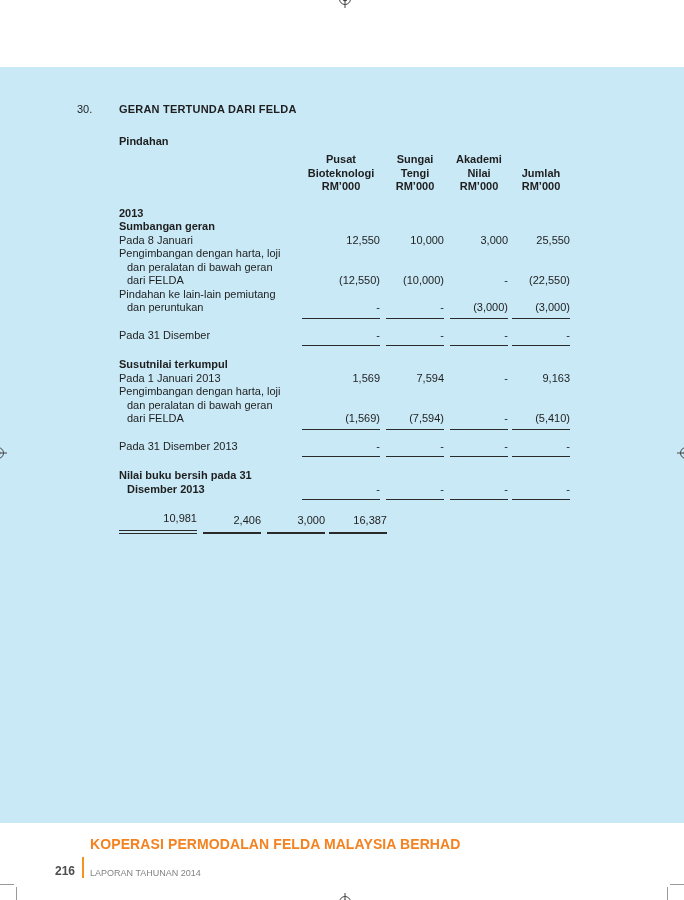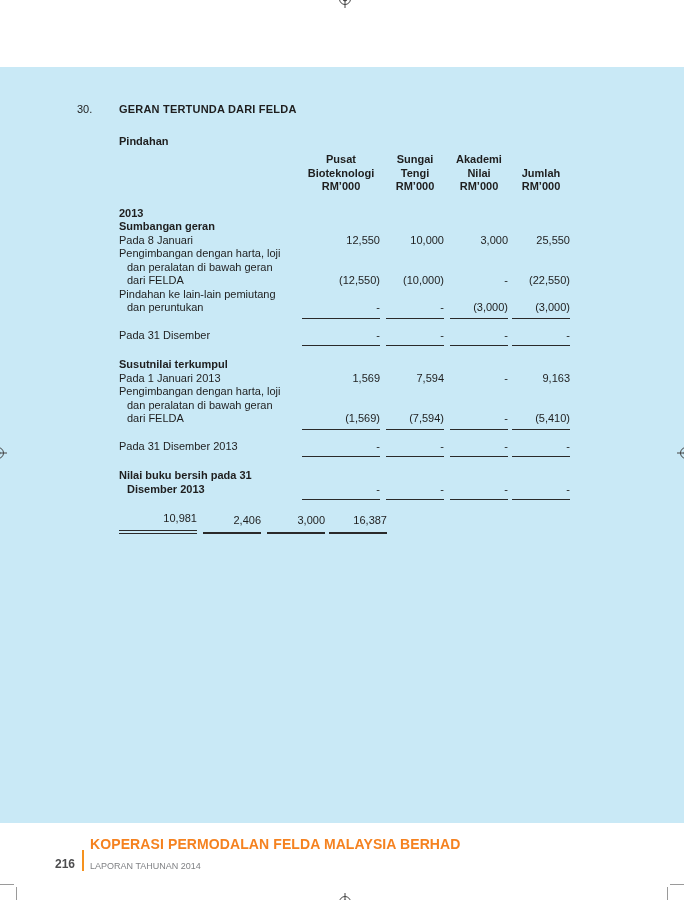--- a/index.html
+++ b/index.html
@@ -49,21 +49,21 @@
   .u2 .lbl { padding-bottom:4px; }
 
   .mt12 { margin-top:12px; }
   .mt10 { margin-top:10px; }
   .mt13 { margin-top:13px; }
 
   .footer { position:absolute; left:55px; top:836px; display:flex; align-items:flex-end; }
   .page-num { font-size:12px; font-weight:700; color:#4d4d4f; }
   .f-divider { width:2px; height:21px; background:#f6921e; margin:0 6px 0 7px; }
   .f-org { font-size:14px; font-weight:700; color:#f58220; letter-spacing:.1px; }
-  .f-report { font-size:9px; color:#808285; margin-top:9px; }
+  .f-report { font-size:9px; color:#808285; margin-top:16px; }
 
   .regmark { position:absolute; }
   .cropline { position:absolute; background:#9a9a9a; }
 </style>
 </head>
 <body>
 
 <div class="page">
 
   <div class="panel"></div>

